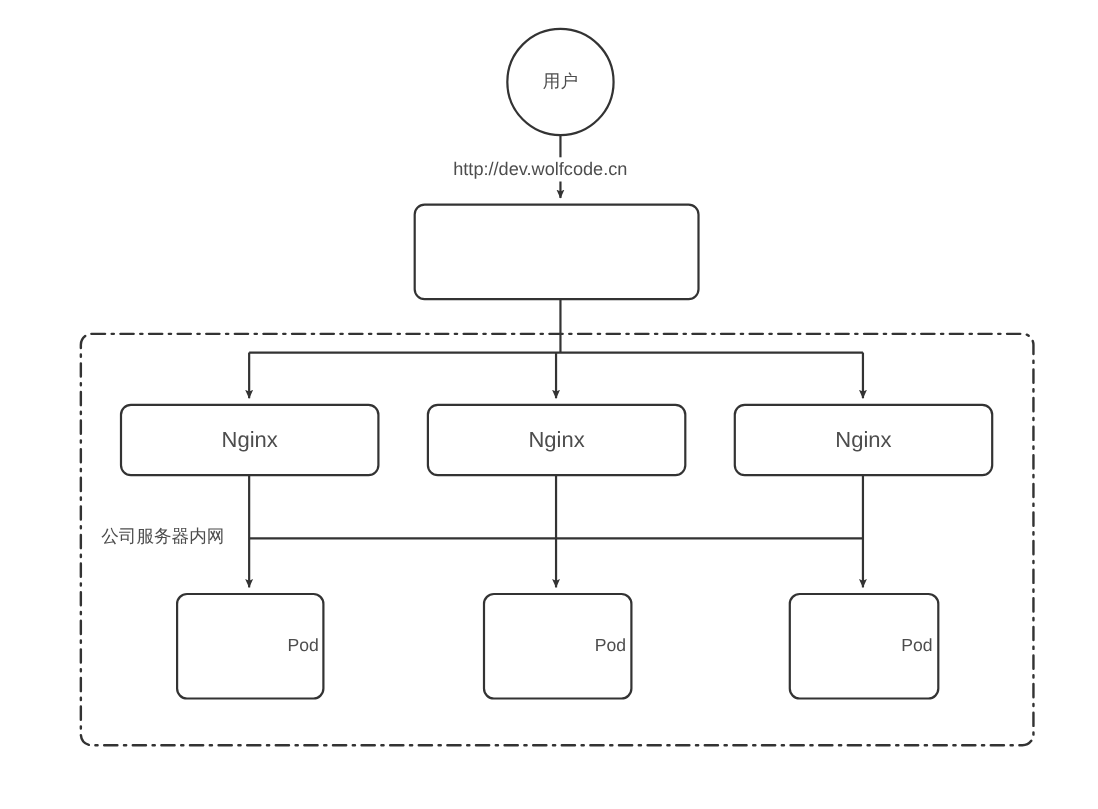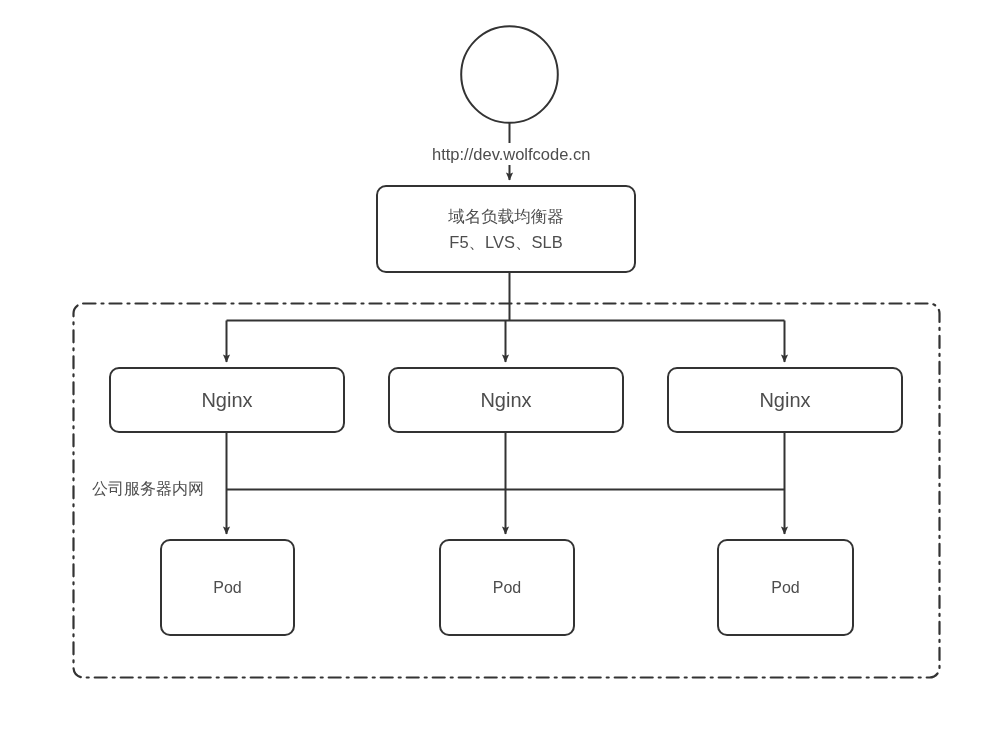--- a/index.html
+++ b/index.html
@@ -55,37 +55,37 @@
     height: 64px;
     font-size: 20px;
   }
   .label-nginx-1 { left: 110px; width: 234px; }
   .label-nginx-2 { left: 389px; width: 234px; }
   .label-nginx-3 { left: 668px; width: 234px; }
   .label-pod {
     top: 540px;
     height: 95px;
     font-size: 16px;
+    padding-left: 48px;
   }
   .label-pod-1 { left: 161px; width: 133px; }
   .label-pod-2 { left: 440px; width: 134px; }
   .label-pod-3 { left: 718px; width: 135px; }
   .edge-label {
     position: absolute;
     color: #4d4d4d;
     background: #ffffff;
     white-space: nowrap;
     font-size: 16.5px;
   }
   .label-url {
     left: 409px;
     top: 143px;
     padding: 0 3px;
     line-height: 22px;
-    margin-left: 20px;
   }
   .label-intranet {
     left: 88px;
     top: 478px;
     padding: 0 4px;
     line-height: 22px;
     font-size: 16px;
   }
 </style>
 </head>
@@ -127,25 +127,24 @@
     <line x1="505.5" y1="432" x2="505.5" y2="534" stroke="#333333" stroke-width="2" marker-end="url(#arrowhead)"></line>
     <line x1="784.5" y1="432" x2="784.5" y2="534" stroke="#333333" stroke-width="2" marker-end="url(#arrowhead)"></line>
 
     <line x1="226.5" y1="489.5" x2="784.5" y2="489.5" stroke="#333333" stroke-width="2"></line>
 
     <rect x="161" y="540" width="133" height="95" rx="9" ry="9" fill="#ffffff" stroke="#333333" stroke-width="2"></rect>
     <rect x="440" y="540" width="134" height="95" rx="9" ry="9" fill="#ffffff" stroke="#333333" stroke-width="2"></rect>
     <rect x="718" y="540" width="135" height="95" rx="9" ry="9" fill="#ffffff" stroke="#333333" stroke-width="2"></rect>
   </svg>
 
+  <div class="node-label label-user">用户</div>
 
   <div class="edge-label label-url">http://dev.wolfcode.cn</div>
 
-  <div class="node-label label-lb">域名负载均衡器
-F5、LVS、SLB</div>
 
   <div class="node-label label-nginx label-nginx-1">Nginx</div>
   <div class="node-label label-nginx label-nginx-2">Nginx</div>
   <div class="node-label label-nginx label-nginx-3">Nginx</div>
 
   <div class="edge-label label-intranet">公司服务器内网</div>
 
   <div class="node-label label-pod label-pod-1">Pod</div>
   <div class="node-label label-pod label-pod-2">Pod</div>
   <div class="node-label label-pod label-pod-3">Pod</div>

